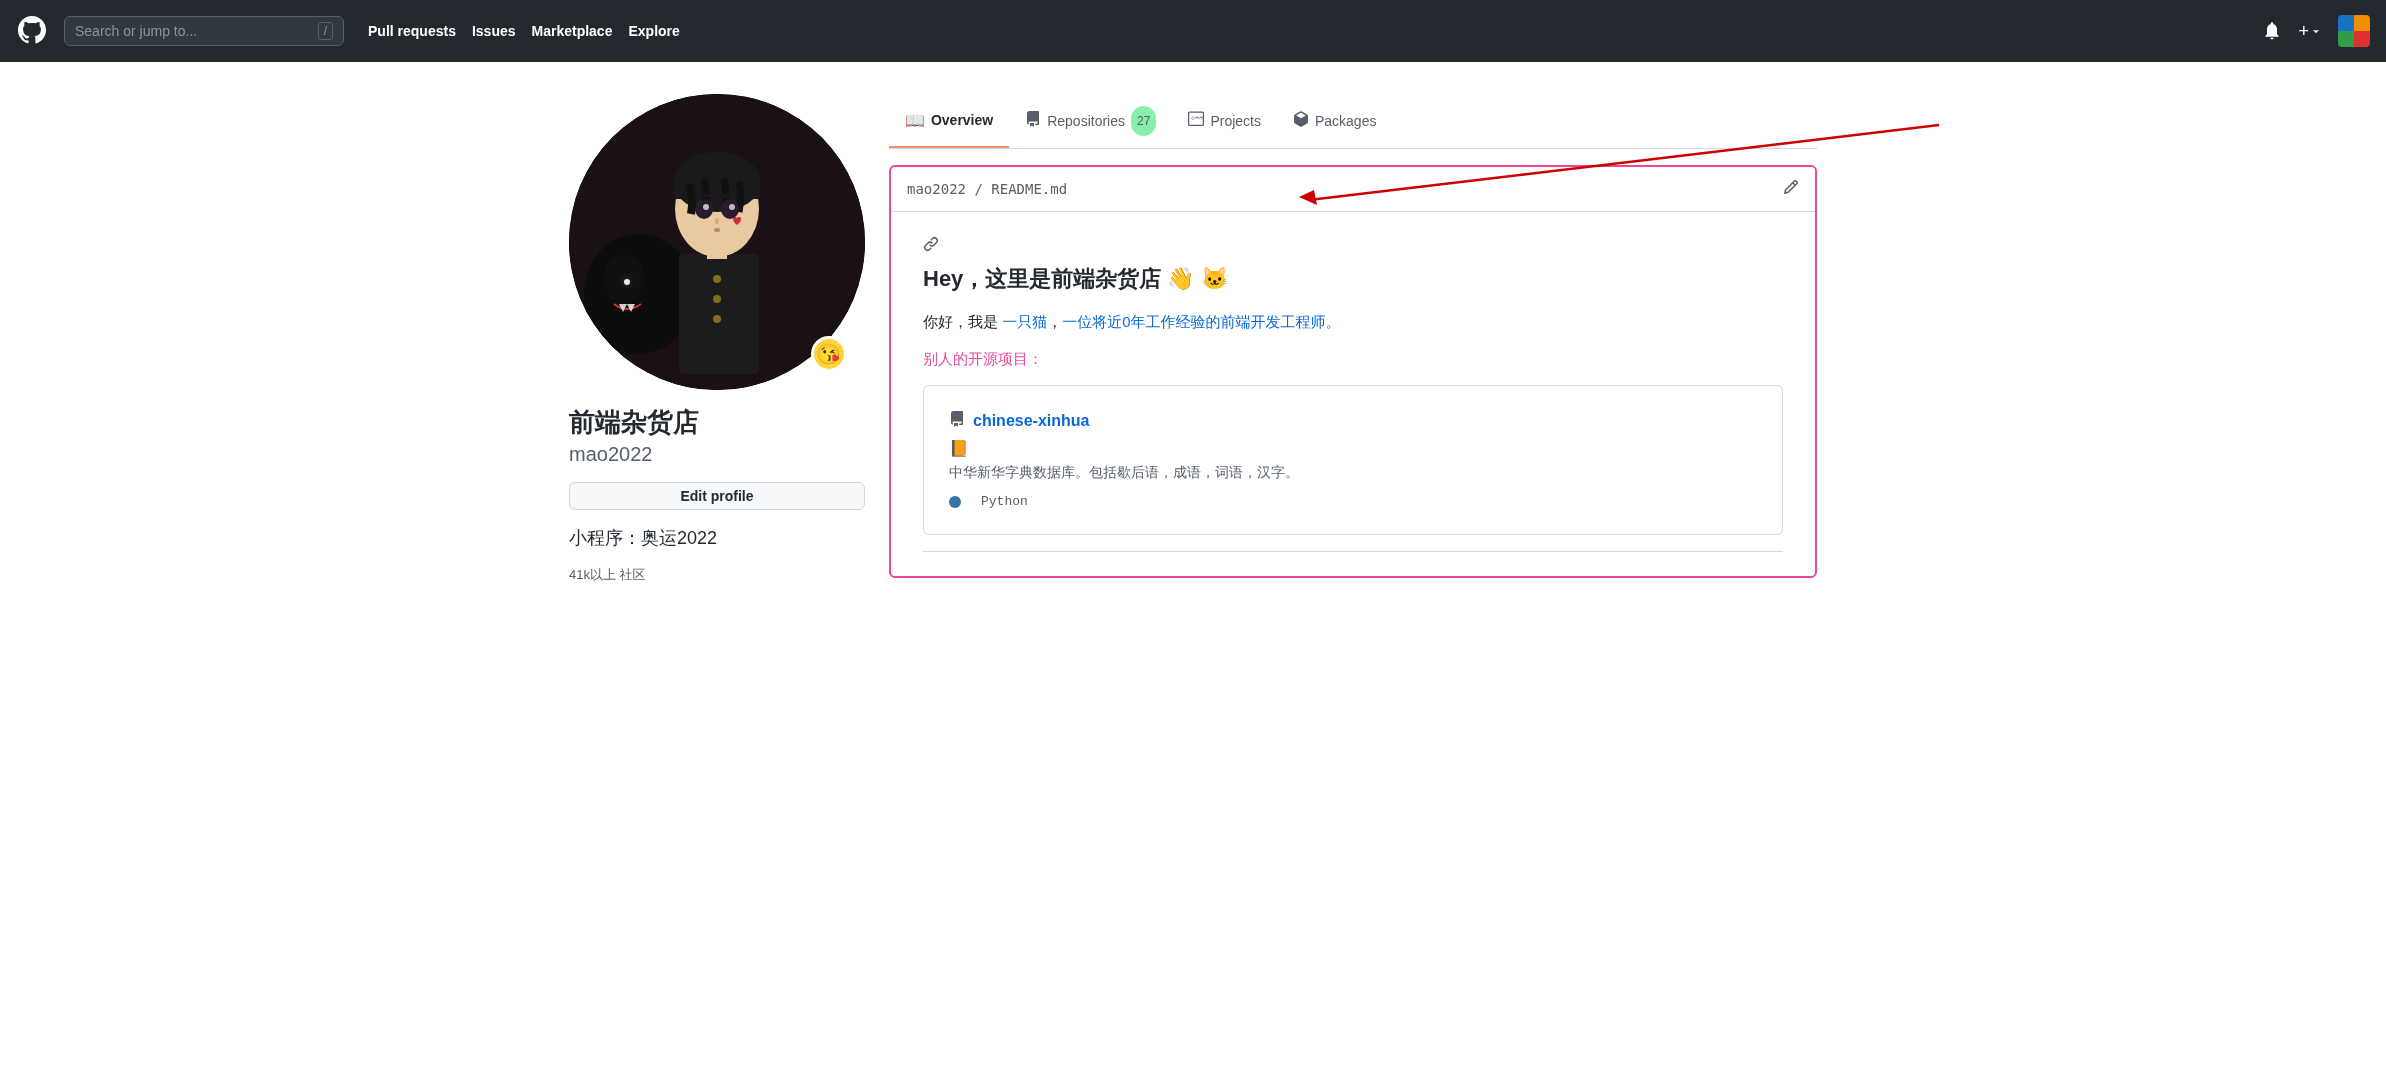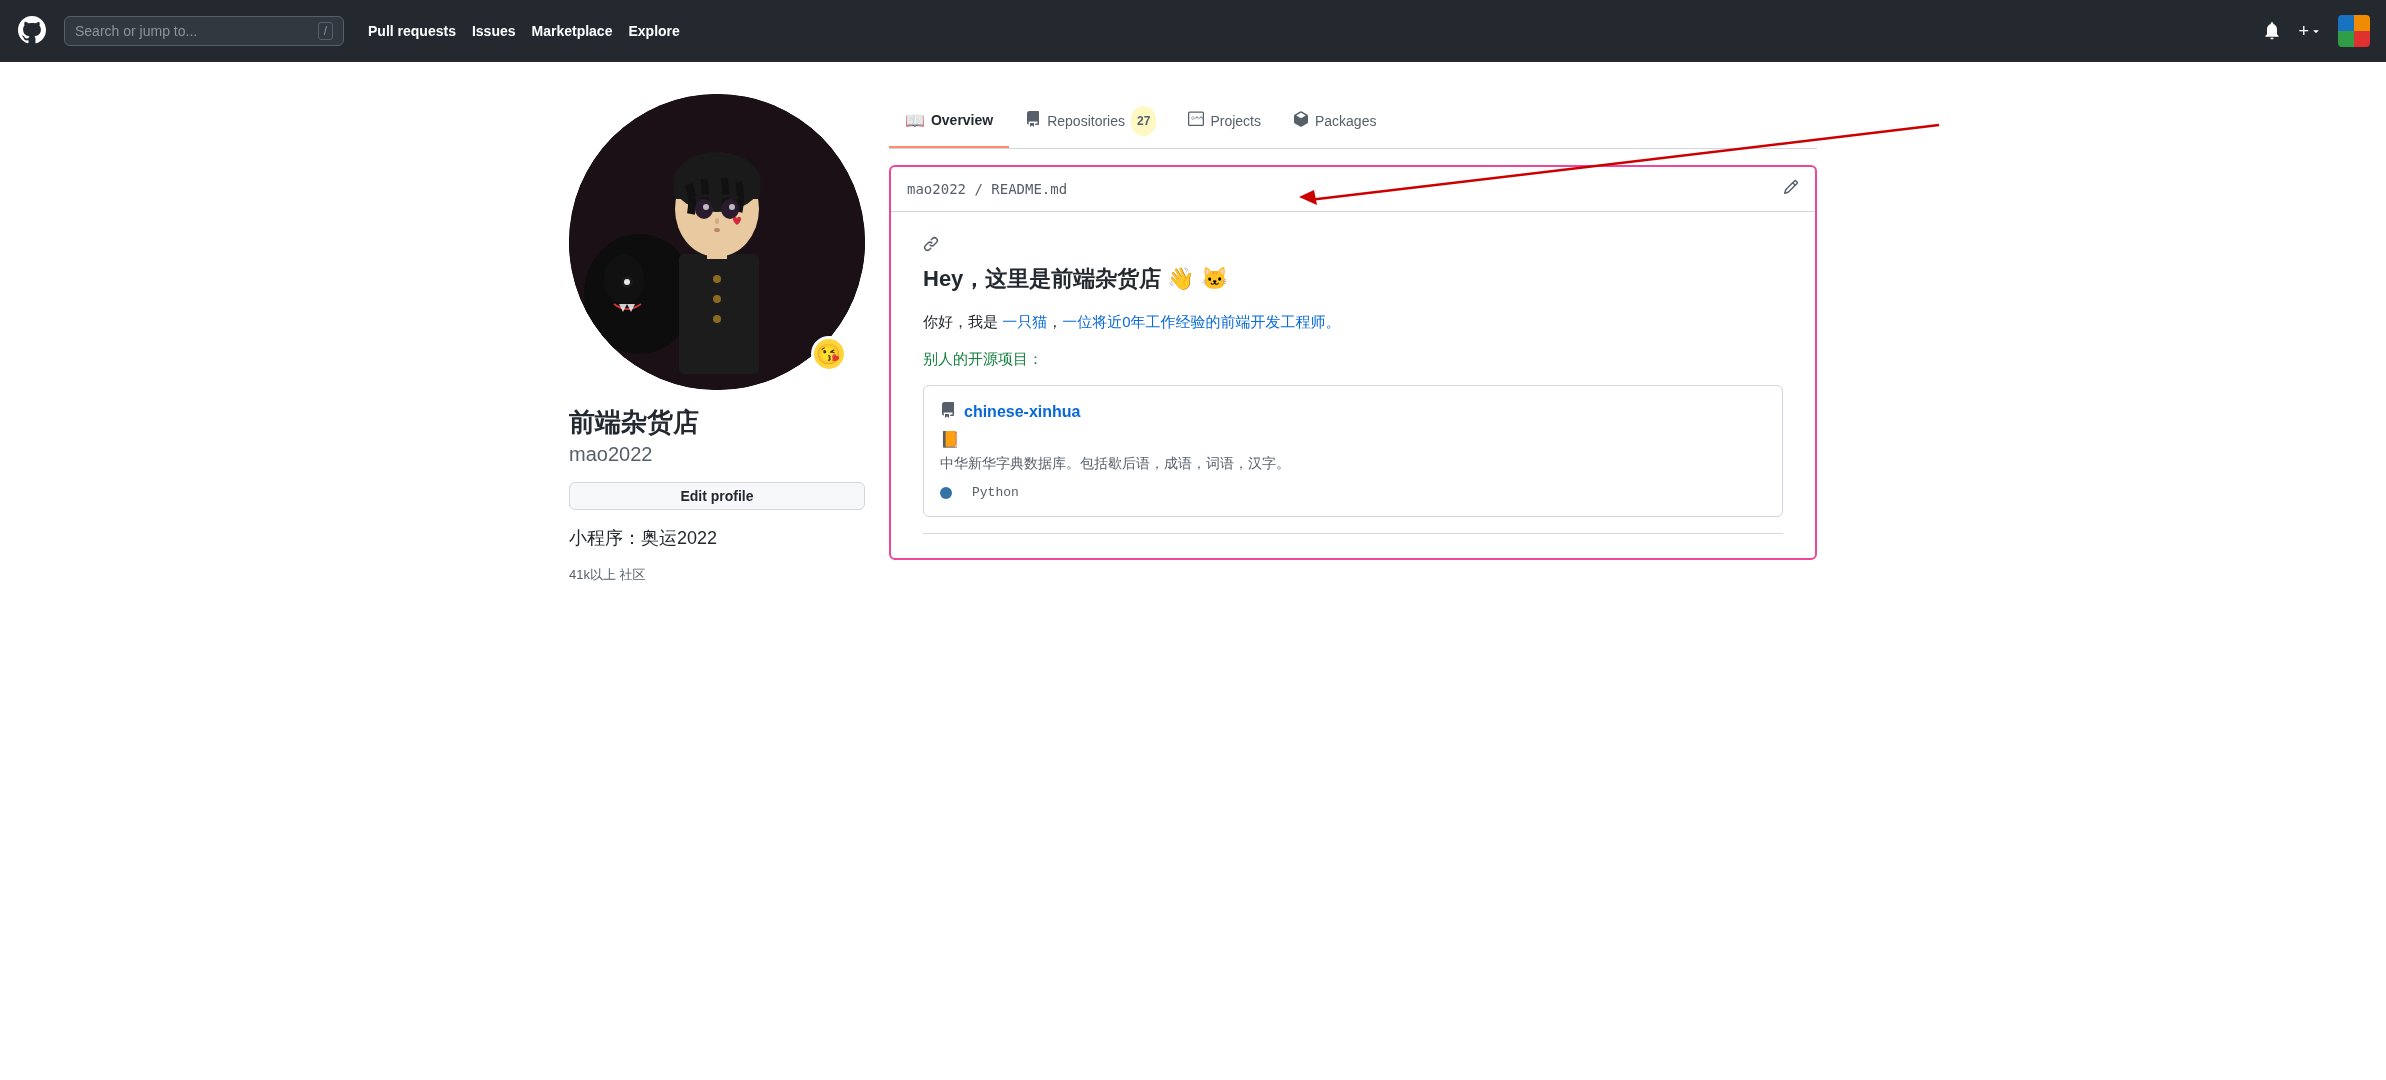--- a/index.html
+++ b/index.html
@@ -200,25 +200,25 @@
     }
     .tab-item.active {
       color: #24292f;
       font-weight: 600;
       border-bottom: 2px solid #fd8c73;
     }
     .tab-item .tab-icon {
       font-size: 16px;
     }
     .tab-badge {
-      background: #fef9c3;
+      background: #86efac;
       border-radius: 20px;
       padding: 8px 6px;
       font-size: 12px;
-      font-weight: 700;
+      font-weight: 400;
       color: #57606a;
     }
 
     
     .readme-card {
       border: 2px solid #ec4899;
       border-radius: 6px;
       margin-top: 16px;
       position: relative;
     }
@@ -259,29 +259,29 @@
       color: #24292f;
       margin-bottom: 16px;
       line-height: 1.6;
     }
     .readme-intro a {
       color: #0969da;
       text-decoration: none;
     }
     .readme-section-title {
       font-size: 15px;
-      color: #15803d;
+      color: #ec4899;
       margin-bottom: 16px;
     }
 
     
     .project-card {
       border: 1px solid #d0d7de;
       border-radius: 6px;
-      padding: 16px;
+      padding: 25px;
       margin-bottom: 16px;
     }
     .project-card-header {
       display: flex;
       align-items: center;
       gap: 8px;
       margin-bottom: 8px;
     }
     .project-card-icon {
       font-size: 16px;

